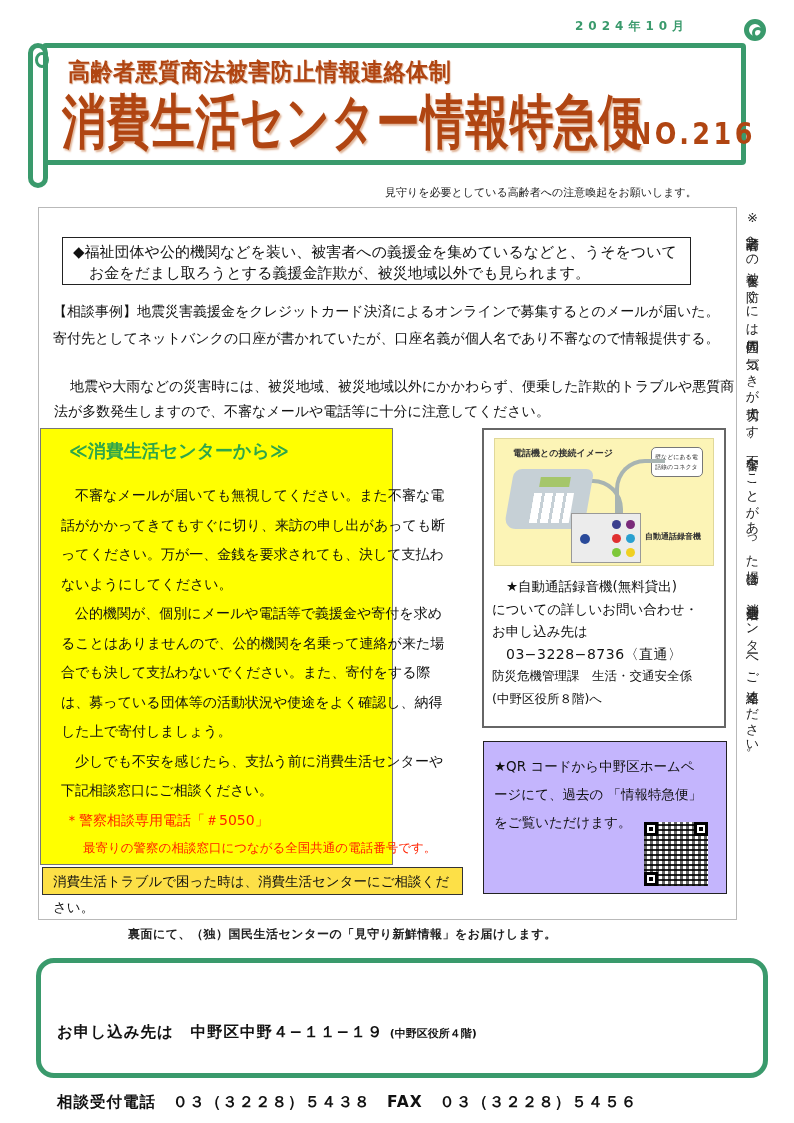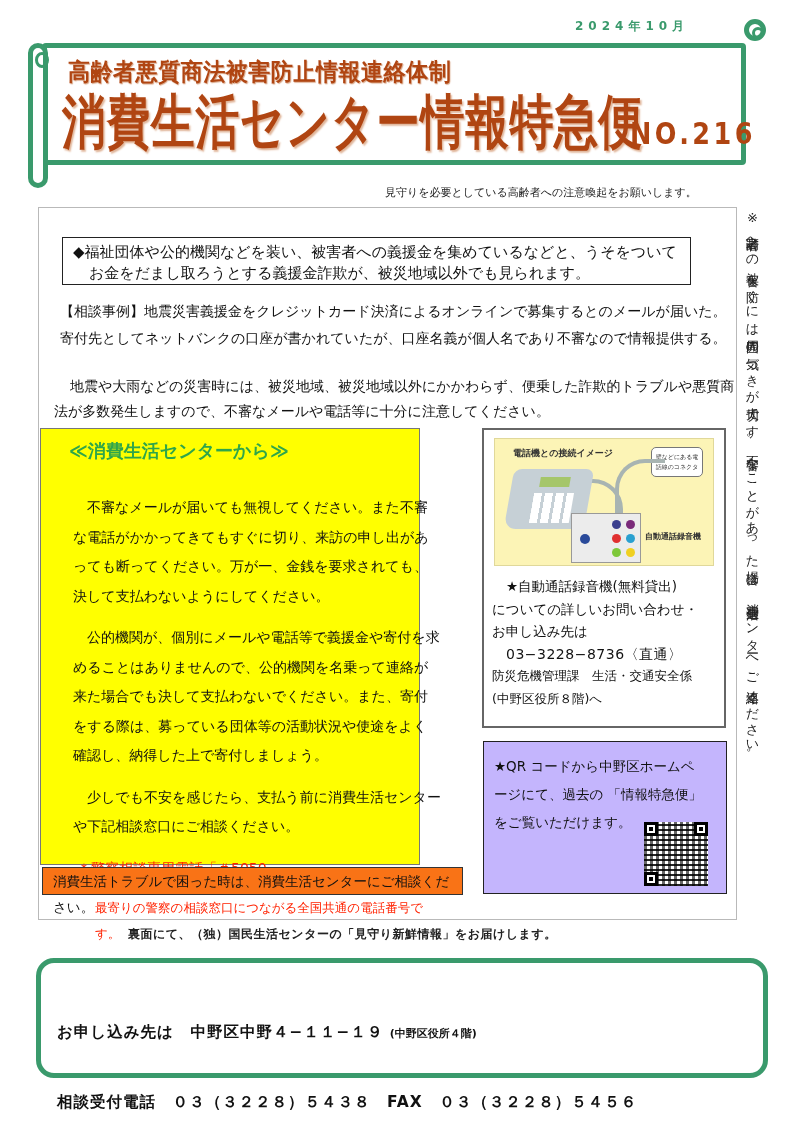--- a/index.html
+++ b/index.html
@@ -21,39 +21,39 @@
   .issue { position: absolute; left: 630px; top: 116px; font-size: 30px; font-weight: bold; color: #b04512; letter-spacing: 4px; transform: scaleX(0.85); transform-origin: left; }
 
   .notice-top { position: absolute; left: 385px; top: 185px; font-size: 11px; color: #222; }
 
   
   .main-frame { position: absolute; left: 38px; top: 207px; width: 699px; height: 713px; border: 1px solid #b9b9b9; }
 
   .alert-box { position: absolute; left: 62px; top: 237px; width: 629px; height: 48px; border: 1.5px solid #222; padding: 4px 0 0 10px; font-size: 15px; line-height: 21px; }
   .alert-box .l2 { padding-left: 16px; }
 
-  .case { position: absolute; left: 60px; top: 298px; font-size: 14px; line-height: 27px; }
+  .case { position: absolute; left: 53px; top: 298px; font-size: 14px; line-height: 27px; }
   .case .l2 { padding-left: 0; }
   .warning { position: absolute; left: 46px; top: 374px; width: 685px; font-size: 14px; line-height: 25px; margin-left: 8px; }
   .warning .l1 { padding-left: 16px; }
 
   
-  .yellow { position: absolute; left: 40px; top: 428px; width: 380px; height: 437px; background: #ffff00; border: 1px solid #777; }
+  .yellow { position: absolute; left: 40px; top: 428px; width: 353px; height: 437px; background: #ffff00; border: 1px solid #777; }
   .yellow-title { position: absolute; left: 28px; top: 10px; font-size: 18px; font-weight: bold; color: #2fa64a; }
   .yellow-text { position: absolute; left: 20px; top: 52px; width: 392px; font-size: 14px; line-height: 29.5px; color: #111; }
-  .yellow-text p { margin: 12px; }
+  .yellow-text p { margin: 0; }
   .indent { text-indent: 14px; }
   .police { color: #ff2200; font-size: 14px; line-height: 29px; padding-left: 4px; }
   .police-sub { color: #ff2200; font-size: 12.5px; line-height: 26px; padding-left: 22px; }
 
-  .consult-box { position: absolute; left: 42px; top: 867px; width: 421px; height: 28px; border: 1.5px solid #333; background: #f97316; font-size: 13.5px; line-height: 26px; padding-left: 10px; }
+  .consult-box { position: absolute; left: 42px; top: 867px; width: 421px; height: 28px; border: 1.5px solid #333; background: #fde047; font-size: 13.5px; line-height: 26px; padding-left: 10px; }
 
   
   .device-box { position: absolute; left: 482px; top: 428px; width: 244px; height: 300px; border: 2px solid #666; background: #fff; }
-  .device-img { position: absolute; left: 10px; top: 8px; width: 220px; height: 128px; background: #fcf4b6; border: 1px solid #e0d89a; overflow: hidden; text-align: center; }
+  .device-img { position: absolute; left: 10px; top: 8px; width: 220px; height: 128px; background: #fcf4b6; border: 1px solid #e0d89a; overflow: hidden; }
   .device-caption { position: absolute; left: 18px; top: 8px; font-size: 9px; font-weight: bold; color: #333; }
   .connector-bubble { position: absolute; right: 10px; top: 8px; width: 52px; height: 30px; border: 1px solid #777; border-radius: 5px; background: #fff; font-size: 6px; padding: 4px 3px; line-height: 10px; color: #333; }
   .phone { position: absolute; left: 14px; top: 30px; width: 80px; height: 60px; background: #c6d0d6; border-radius: 8px 8px 12px 12px; transform: skewX(-10deg); }
   .phone-screen { position: absolute; left: 28px; top: 8px; width: 30px; height: 10px; background: #a5c66a; }
   .phone-keys { position: absolute; left: 24px; top: 24px; width: 40px; height: 30px; background: repeating-linear-gradient(90deg, #fff 0 8px, #c6d0d6 8px 11px); }
   .recorder { position: absolute; left: 76px; top: 74px; width: 70px; height: 50px; background: #ececec; border: 1px solid #999; }
   .rec-label { position: absolute; left: 150px; top: 92px; font-size: 8px; font-weight: bold; color: #333; }
   .cable1 { position: absolute; left: 68px; top: 40px; width: 60px; height: 40px; border-top: 4px solid #a8b4b2; border-right: 4px solid #a8b4b2; border-radius: 0 30px 0 0; }
   .cable2 { position: absolute; left: 120px; top: 20px; width: 50px; height: 56px; border-top: 4px solid #a8b4b2; border-left: 4px solid #a8b4b2; border-radius: 30px 0 0 0; }
   .btn-dot { position: absolute; width: 9px; height: 9px; border-radius: 50%; }

